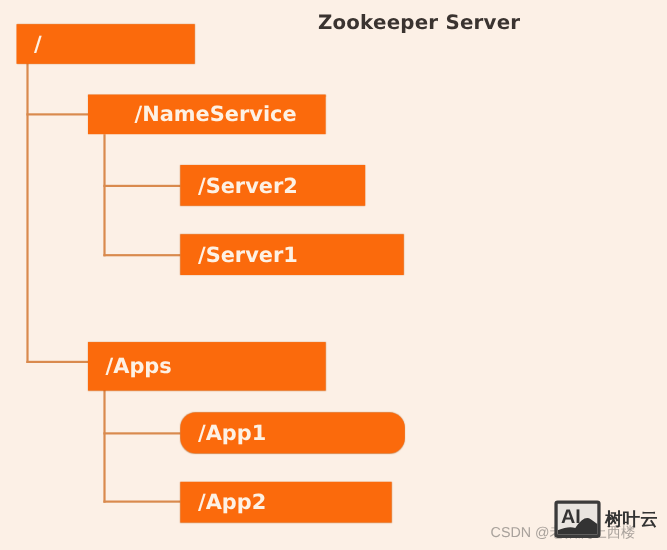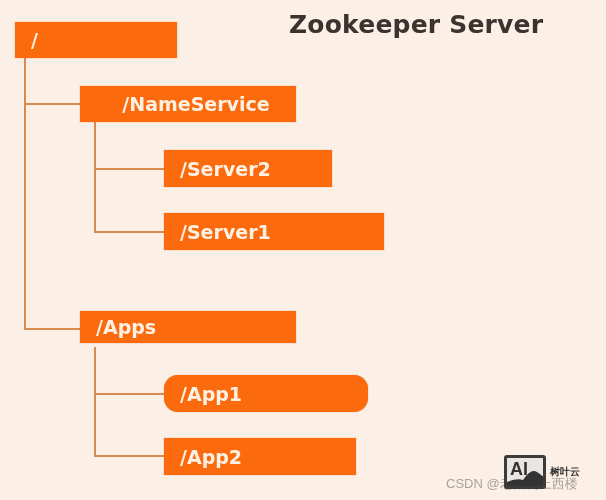--- a/index.html
+++ b/index.html
@@ -4,21 +4,21 @@
 <style>
   html, body { margin:0; padding:0; }
   body {
     width:606px; height:500px; overflow:hidden;
     background:#fcf0e6;
     font-family:"DejaVu Sans", sans-serif;
     position:relative;
   }
   .title {
     position:absolute; left:289px; top:10px;
-    font-size:25px; font-weight:bold; color:#3a3330;
+    font-size:18px; font-weight:bold; color:#3a3330;
     letter-spacing:0.2px;
   }
   .node {
     position:absolute; background:#fb6a0c;
     color:#fdf1e4; font-weight:bold; font-size:19px;
     box-sizing:border-box; padding-left:16px;
     display:flex; align-items:center;
     box-shadow:0 0 1px rgba(180,80,0,0.6);
   }
   .line { position:absolute; background:#d98a4e; }
@@ -32,21 +32,21 @@
     display:flex; align-items:center; gap:4px;
   }
   .logo-box {
     width:42px; height:34px; border:3px solid #3b3b3b; border-radius:3px;
     box-sizing:border-box; background:#e9e5e0; position:relative; overflow:hidden;
   }
   .logo-ai {
     position:absolute; left:3px; top:1px; font-weight:bold; font-size:18px; color:#333;
     font-family:"Liberation Sans", sans-serif;
   }
-  .logo-text { font-size:10px; font-weight:bold; color:#333; }
+  .logo-text { font-size:16px; font-weight:bold; color:#333; }
 </style>
 </head>
 <body>
 
 <div class="title">Zookeeper Server</div>
 
 <div class="line" style="left:24px; top:57px; width:2px; height:273px;"></div>
 <div class="line" style="left:24px; top:103px; width:56px; height:2px;"></div>
 <div class="line" style="left:24px; top:328px; width:56px; height:2px;"></div>
 
@@ -60,24 +60,24 @@
 
 <div class="node" style="left:15px; top:22px; width:162px; height:36px;">
   <span>/</span>
 </div>
 <div class="node" style="left:80px; top:86px; width:216px; height:36px;justify-content:center;">
   <span>/NameService</span>
 </div>
 <div class="node" style="left:164px; top:150px; width:168px; height:37px;">
   <span>/Server2</span>
 </div>
-<div class="node" style="left:164px; top:213px; width:220px; height:37px;">
+<div class="node" style="left:164px; top:213px; width:203px; height:37px;">
   <span>/Server1</span>
 </div>
-<div class="node" style="left:80px; top:311px; width:216px; height:32px;">
+<div class="node" style="left:80px; top:311px; width:216px; height:44px;">
   <span>/Apps</span>
 </div>
 <div class="node" style="left:164px; top:375px; width:204px; height:37px;border-radius:14px;">
   <span>/App1</span>
 </div>
 <div class="node" style="left:164px; top:438px; width:192px; height:37px;">
   <span>/App2</span>
 </div>
 
 <div class="watermark">CSDN @老猫爬上西楼</div>

